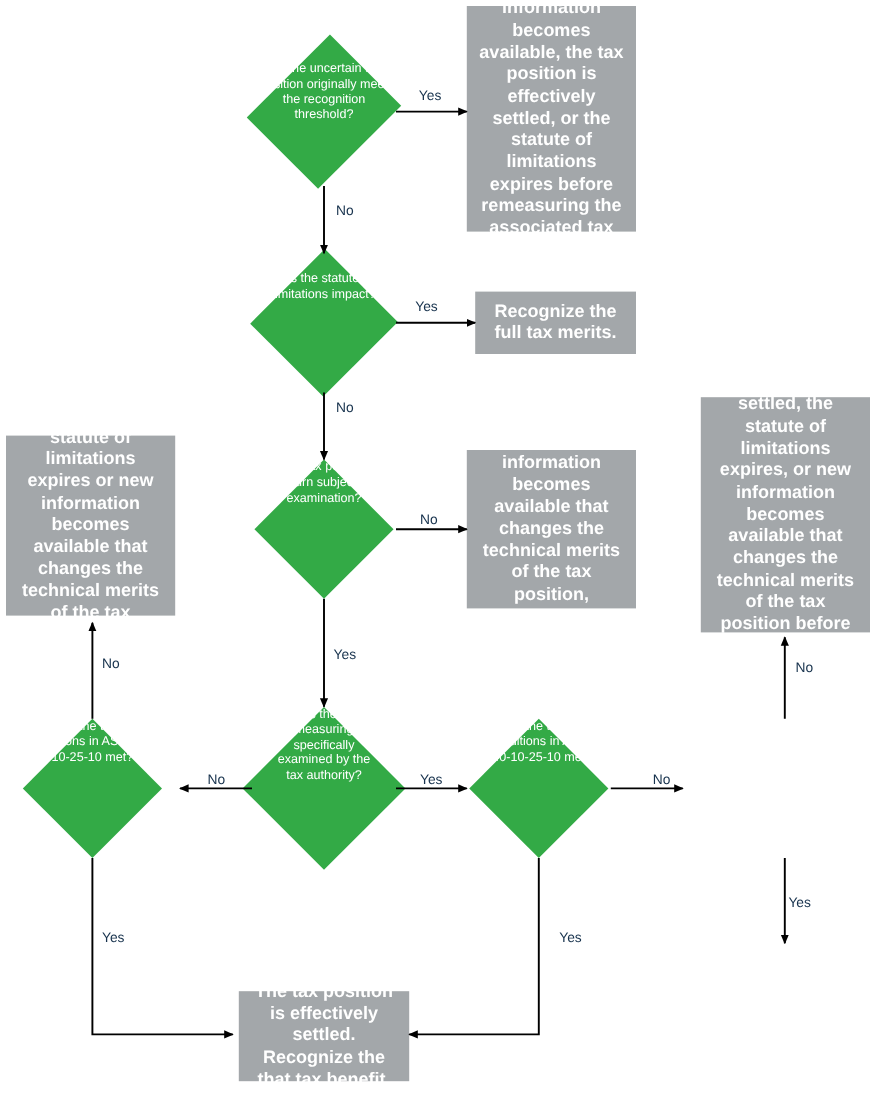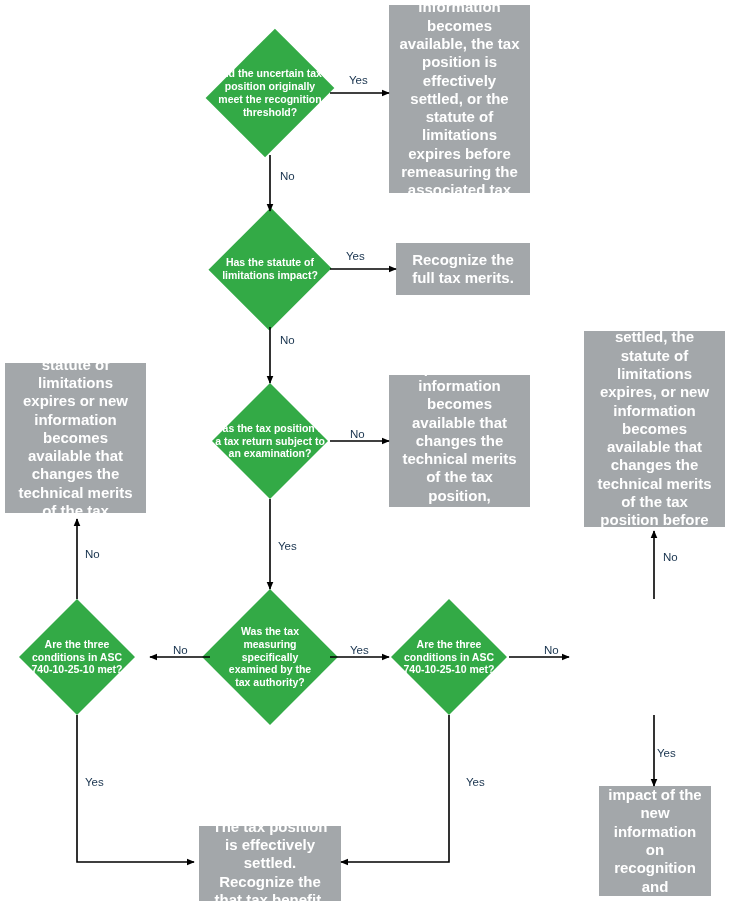--- a/index.html
+++ b/index.html
@@ -46,25 +46,25 @@
     background: #33aa46;
     transform: rotate(45deg);
   }
   .diamond-label {
     position: absolute;
     left: 0;
     top: 0;
     width: 100%;
     height: 100%;
     display: flex;
-    align-items: center;
+    align-items: flex-start;
     justify-content: center;
     text-align: center;
     color: #ffffff;
-    font-weight: bold;
+    font-weight: normal;
     font-size: 10.5px;
     line-height: 1.22;
     z-index: 2;
     pointer-events: none;
   }
   .diamond-label span {
     display: block;
     width: 78%;
   }
   
@@ -210,17 +210,14 @@
   </div>
 
   <div class="node box" style="left:584px; top:331px; width:141px; height:196px;justify-content:flex-end;">
     <span>Wait until the tax position is effectively settled, the statute of limitations expires, or new information becomes available that changes the technical merits of the tax position before recognizing and measuring the tax benefit.</span>
   </div>
 
   <div class="node box" style="left:199px; top:826px; width:142px; height:75px;">
     <span>The tax position is effectively settled. Recognize the that tax benefit.</span>
   </div>
 
-  <div class="node box" style="left:599px; top:786px; width:112px; height:110px;">
-    <span>Consider the impact of the new information on recognition and measurement.</span>
-  </div>
 
 </div>
 
 </body></html>

